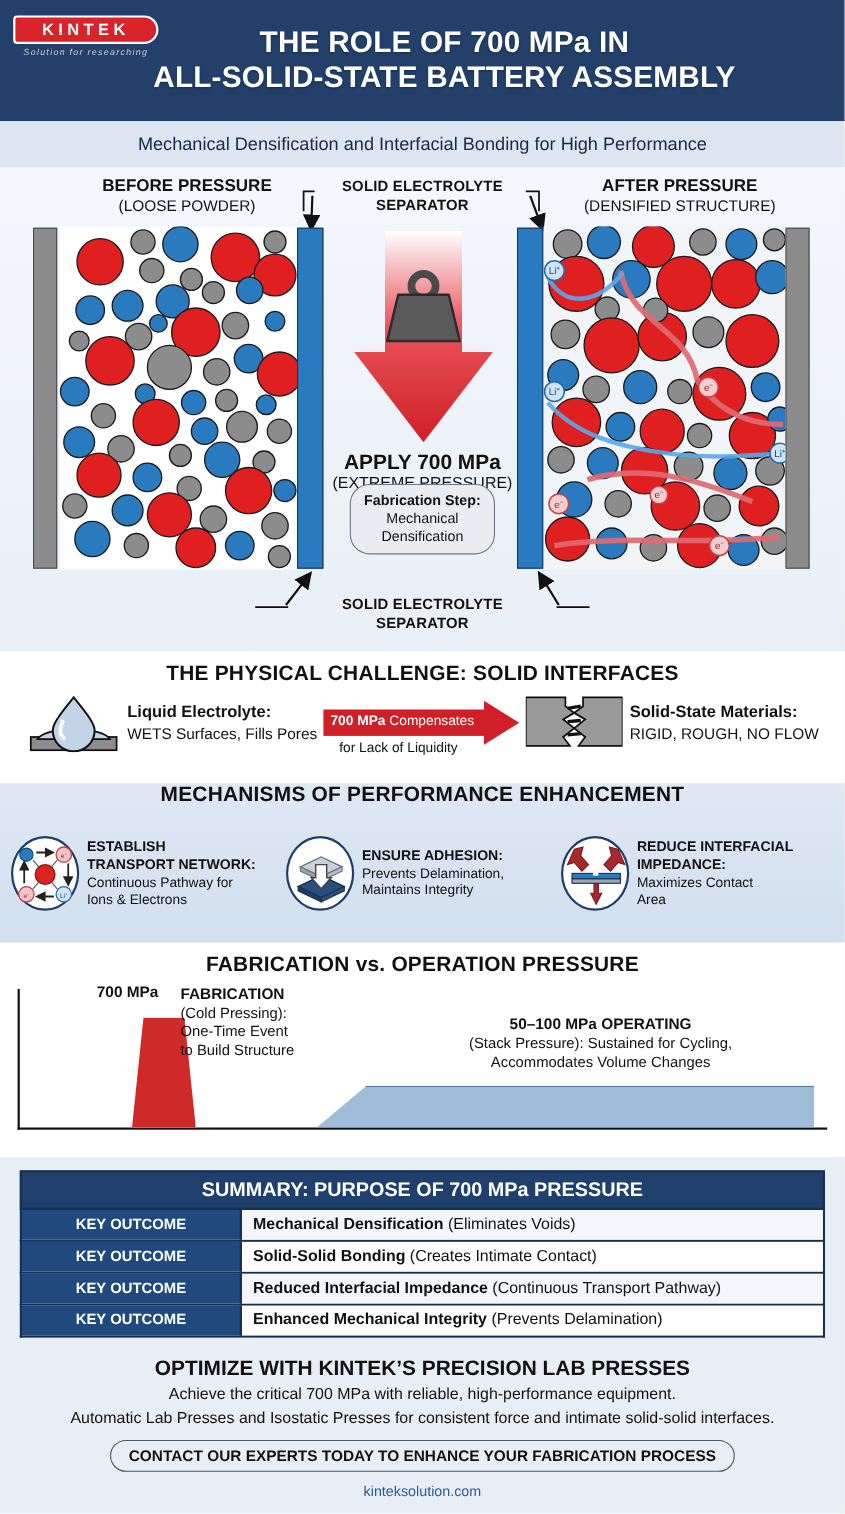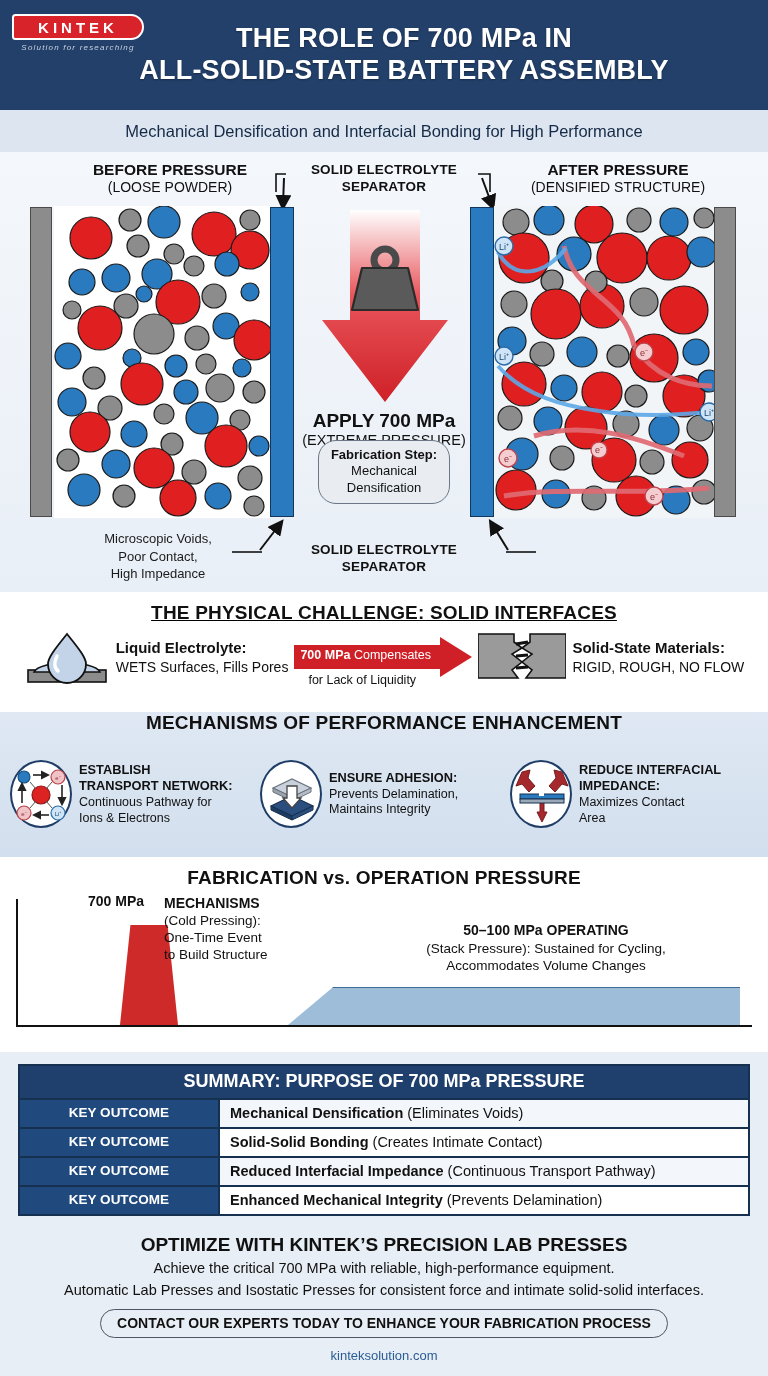--- a/index.html
+++ b/index.html
@@ -143,21 +143,20 @@
     text-align: center;
     font-size: 19px;
     font-weight: bold;
     color: #111;
     letter-spacing: .2px;
   }
   .challenge {
     height: 120px;
     position: relative;
     background:#ffffff;
-    text-decoration:underline;
   }
   .ch-row {
     position: absolute;
     top: 38px;
     left: 0; right: 0;
     display: flex;
     align-items: center;
     justify-content: center;
     gap: 6px;
   }
@@ -520,25 +519,20 @@
         <circle cx="160" cy="290" r="9" fill="#f3cdd0" stroke="#c0444c" stroke-width="1.4"></circle>
           <text x="160" y="293.5" text-anchor="middle" fill="#8c2b33">e⁻</text>
       </g>
     </svg>
 
     <div class="sep-label" style="left:288px; top:390px; width:192px;">
       <div>SOLID ELECTROLYTE</div>
       <div>SEPARATOR</div>
     </div>
 
-    <div class="caption" style="left:58px; top:378px; width:200px;">
-      <div>Microscopic Voids,</div>
-      <div>Poor Contact,</div>
-      <div>High Impedance</div>
-    </div>
   </div>
 
   <div class="challenge">
     <div class="sec-title" style="padding-top:10px;">THE PHYSICAL CHALLENGE: SOLID INTERFACES</div>
     <div class="ch-row">
       <svg width="86" height="54">
         <rect x="4" y="40" width="78" height="12" fill="#8c8c8c" stroke="#111" stroke-width="1.6"></rect>
         <path d="M10,42 C16,30 70,30 76,42 Z" fill="#c3d4e8" stroke="#111" stroke-width="1.6"></path>
         <path d="M43,4 C56,20 62,28 62,34 A19,19 0 0 1 24,34 C24,28 30,20 43,4 Z" fill="#c3d4e8" stroke="#111" stroke-width="1.8"></path>
         <path d="M33,26 C30,32 30,38 34,41" stroke="#ffffff" stroke-width="3.5" fill="none" stroke-linecap="round"></path>
@@ -655,21 +649,21 @@
   </div>
 
   <div class="chart-sec">
     <div class="sec-title" style="padding-top:10px;">FABRICATION vs. OPERATION PRESSURE</div>
     <div class="chart-area">
       <div class="axis-y"></div>
       <div class="axis-x"></div>
       <div class="lbl-700">700 MPa</div>
       <div class="bar-fab"></div>
       <div class="fab-txt">
-        <b>MECHANISMS</b>
+        <b>FABRICATION</b>
         <div>(Cold Pressing):</div>
         <div>One-Time Event</div>
         <div>to Build Structure</div>
       </div>
       <div class="plateau"></div>
       <div class="op-txt">
         <b>50–100 MPa OPERATING</b>
         <div>(Stack Pressure): Sustained for Cycling,</div>
         <div>Accommodates Volume Changes</div>
       </div>

